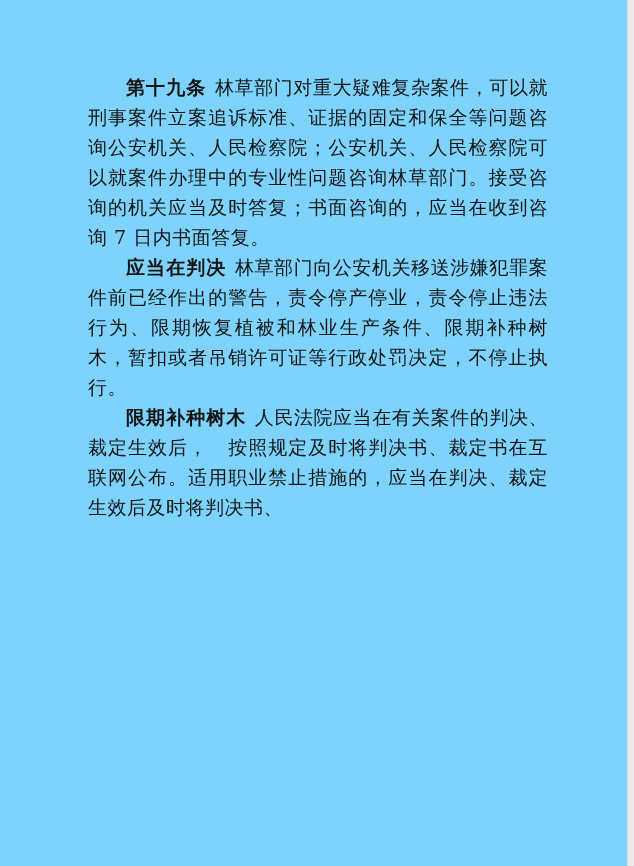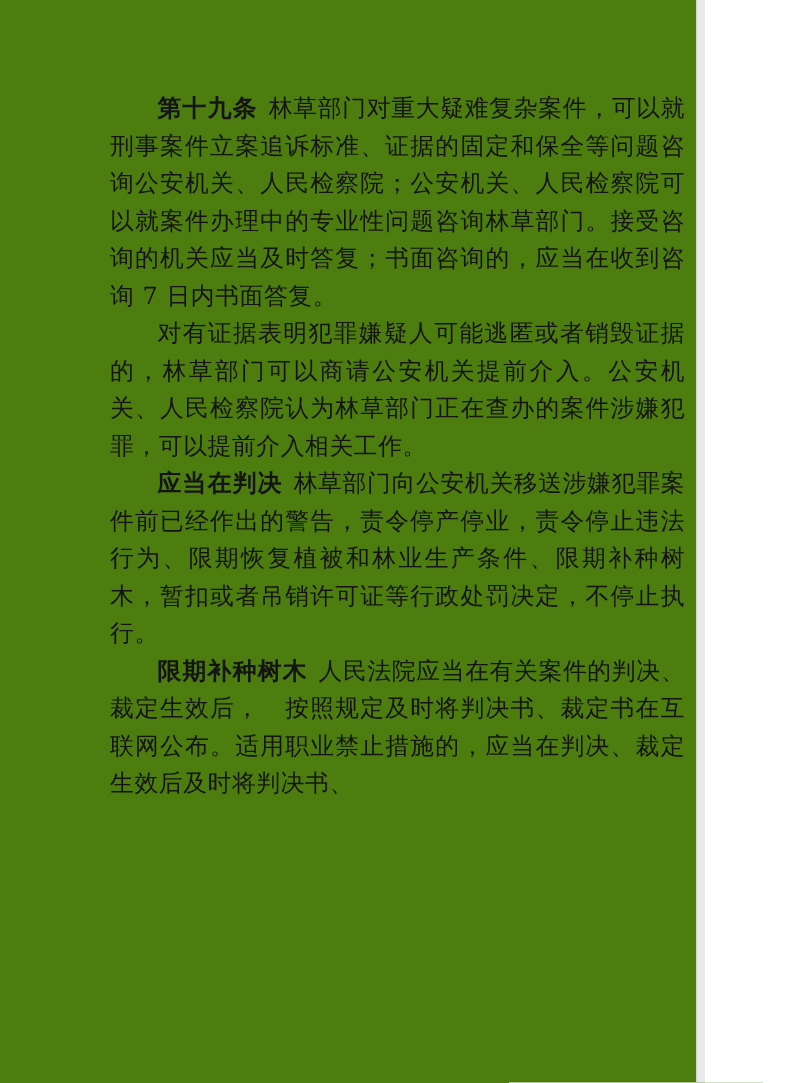--- a/index.html
+++ b/index.html
@@ -2,23 +2,23 @@
 <html><head>
 <meta charset="utf-8">
 <style>
   html, body {
     margin: 0;
     padding: 0;
     background: #ffffff;
   }
   .page {
     position: relative;
-    width: 564px;
+    width: 634px;
     height: 866px;
-    background: #4d7c0f;
+    background: #7dd3fc;
     overflow: hidden;
     font-family: "DejaVu Serif", serif;
   }
   .content {
     position: absolute;
     left: 88px;
     top: 72px;
     width: 460px;
     color: #141414;
   }
@@ -57,21 +57,20 @@
   }
 </style>
 </head>
 <body>
 
 <div class="page">
   <div class="content">
 
     <p class="para"><strong class="art">第十九条</strong><span>林草部门对重大疑难复杂案件，可以就刑事案件立案追诉标准、证据的固定和保全等问题咨询公安机关、人民检察院；公安机关、人民检察院可以就案件办理中的专业性问题咨询林草部门。接受咨询的机关应当及时答复；书面咨询的，应当在收到咨询 7 日内书面答复。</span></p>
 
-    <p class="para"><span>对有证据表明犯罪嫌疑人可能逃匿或者销毁证据的，林草部门可以商请公安机关提前介入。公安机关、人民检察院认为林草部门正在查办的案件涉嫌犯罪，可以提前介入相关工作。</span></p>
 
 
     <p class="para"><strong class="art">应当在判决</strong><span>林草部门向公安机关移送涉嫌犯罪案件前已经作出的警告，责令停产停业，责令停止违法行为、限期恢复植被和林业生产条件、限期补种树木，暂扣或者吊销许可证等行政处罚决定，不停止执行。</span></p>
 
     <p class="para"><strong class="art">限期补种树木</strong><span>人民法院应当在有关案件的判决、裁定生效后，　按照规定及时将判决书、裁定书在互联网公布。适用职业禁止措施的，应当在判决、裁定生效后及时将判决书、</span></p>
 
   </div>
 
   <div class="pagenum">10</div>
 

